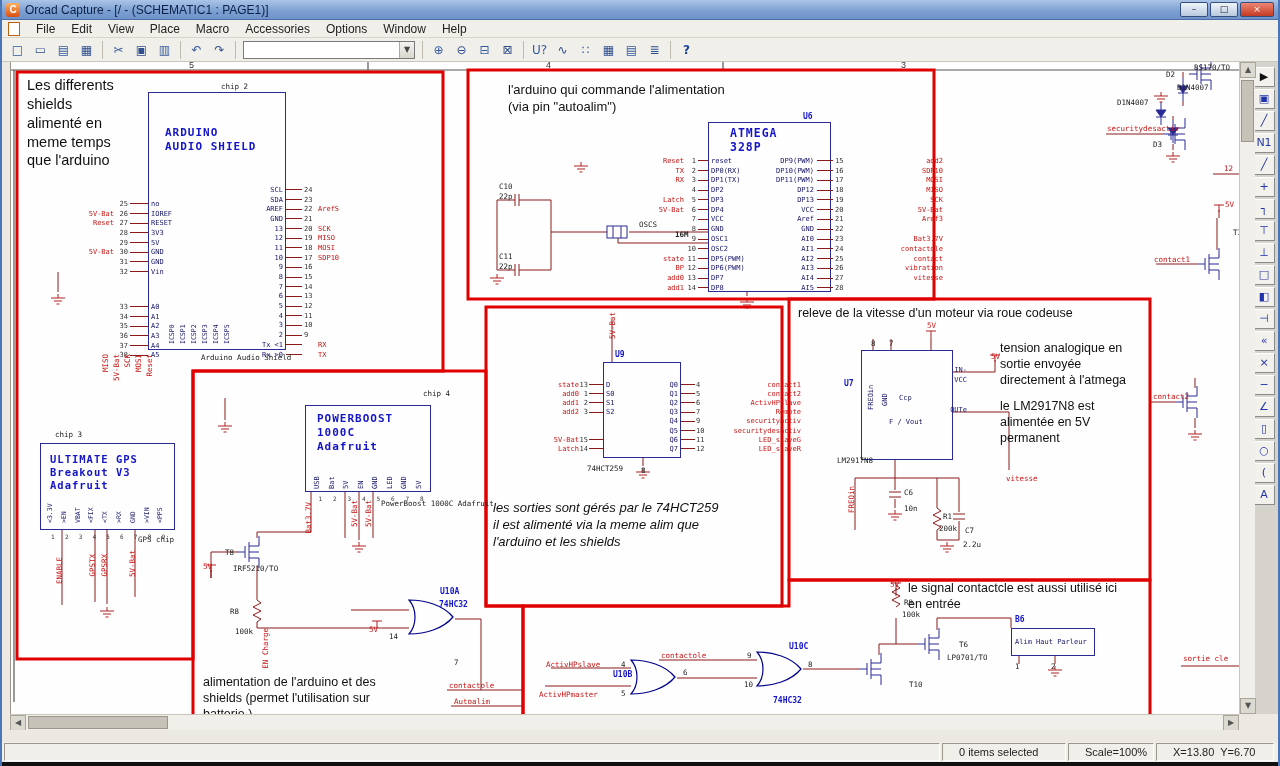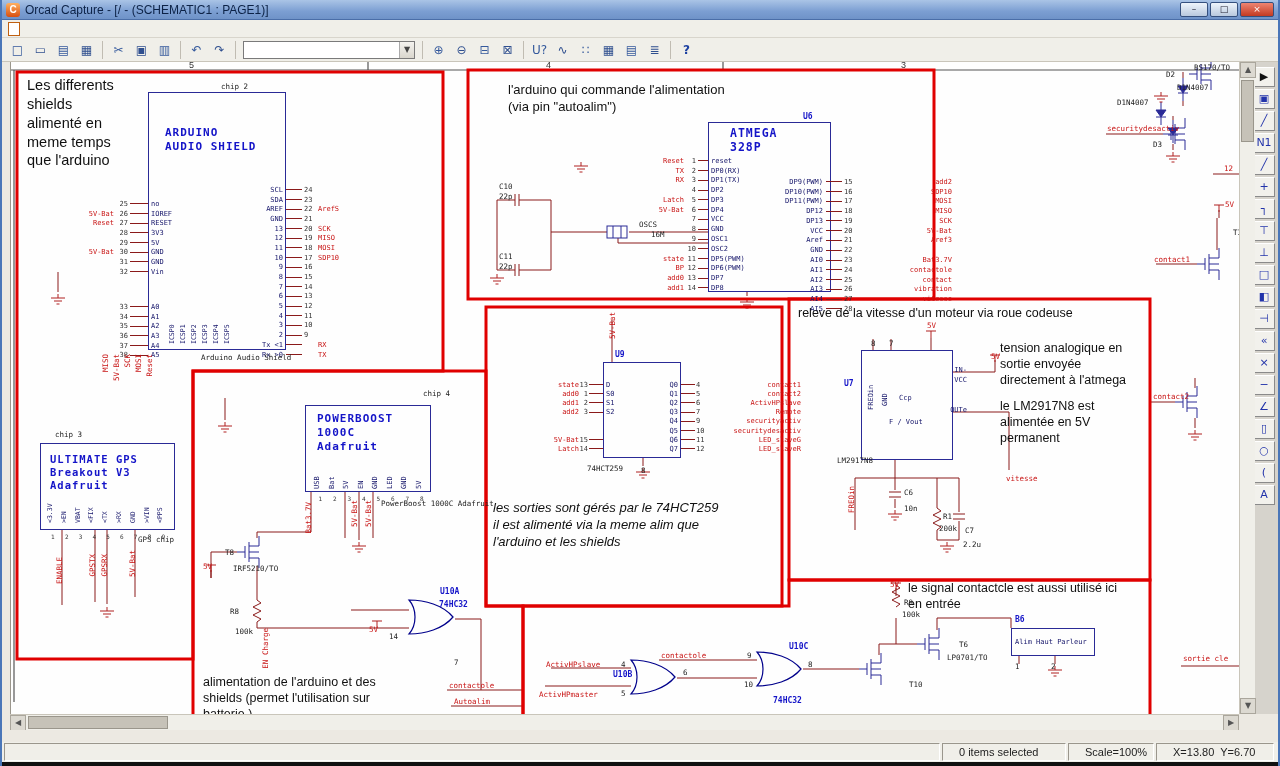--- a/index.html
+++ b/index.html
@@ -100,21 +100,21 @@
 
   #u6{left:641px;top:60px;width:330px;height:180px;}
   #u6 .box{left:56px;top:0;width:123px;height:170px;}
   #u6 .title{left:78px;top:4px;font-size:11.5px;}
   #u6 .prow{height:9.77px;}
   #u6 .pl{left:0;top:34px;}
   #u6 .pl .pl{width:32px;}
   #u6 .pl .pn{width:14px;text-align:right;padding-right:2px;}
   #u6 .pl .ps{width:10px;}
   #u6 .pl .pm{width:52px;padding-left:3px;}
-  #u6 .pr{left:126px;top:34px;margin-top:21px;}
+  #u6 .pr{left:117px;top:34px;}
   #u6 .pr .pm{width:48px;text-align:right;padding-right:3px;}
   #u6 .pr .ps{width:16px;}
   #u6 .pr .pn{width:14px;padding-left:2px;}
   #u6 .pr .pl{width:96px;padding-left:24px;}
 
   #u9{left:540px;top:300px;width:262px;height:112px;}
   #u9 .box{left:52px;top:0;width:78px;height:96px;}
   #u9 .prow{height:9.2px;}
   #u9 .pl{left:0;top:18px;}
   #u9 .pl .pl{width:28px;}
@@ -166,20 +166,32 @@
   <div id="titlebar">
     <div id="app-icon">C</div>
     <div id="titletext">Orcad Capture - [/ - (SCHEMATIC1 : PAGE1)]</div>
     <div class="winbtn">–</div>
     <div class="winbtn">□</div>
     <div class="winbtn" id="close-button">×</div>
   </div>
 
   <div id="menubar">
     <div id="doc-icon"></div>
+    <div style="display:flex">
+
+    <div class="menuitem">File</div>
+        <div class="menuitem">Edit</div>
+        <div class="menuitem">View</div>
+        <div class="menuitem">Place</div>
+        <div class="menuitem">Macro</div>
+        <div class="menuitem">Accessories</div>
+        <div class="menuitem">Options</div>
+        <div class="menuitem">Window</div>
+        <div class="menuitem">Help</div>
+      </div>
   </div>
 
   <div id="toolbar">
     <div style="display:flex">
         <button class="tbtn">□</button>
         <button class="tbtn">▭</button>
         <button class="tbtn">▤</button>
         <button class="tbtn">▦</button>
       </div>
     <div class="tsep"></div>
@@ -390,21 +402,21 @@
           <div class="lbl r" style="left: 358px; top: 563px;">5V</div>
           <div class="lbl k" style="left: 378px; top: 570px;">14</div>
           <div class="lbl k" style="left: 443px; top: 596px;">7</div>
           <div class="lbl r" style="left: 438px; top: 619px;">contactole</div>
           <div class="lbl r" style="left: 443px; top: 635px;">Autoalim</div>
           <div class="lbl k" style="left: 488px; top: 120px;">C10</div>
           <div class="lbl k" style="left: 488px; top: 130px;">22p</div>
           <div class="lbl k" style="left: 488px; top: 190px;">C11</div>
           <div class="lbl k" style="left: 488px; top: 200px;">22p</div>
           <div class="lbl k" style="left: 628px; top: 158px;">OSCS</div>
-          <div class="lbl k" style="left: 640px; top: 168px;">16M</div>
+          <div class="lbl k" style="left: 664px; top: 168px; font-weight: bold;">16M</div>
           <div class="lbl r rot" style="left: 597px; top: 250px;">5V-Bat</div>
           <div class="lbl b" style="left: 604px; top: 288px;">U9</div>
           <div class="lbl k" style="left: 576px; top: 402px;">74HCT259</div>
           <div class="lbl k" style="left: 630px; top: 404px;">8</div>
           <div class="lbl b" style="left: 792px; top: 50px;">U6</div>
           <div class="lbl b" style="left: 833px; top: 317px;">U7</div>
           <div class="lbl k" style="left: 826px; top: 394px;">LM2917N8</div>
           <div class="lbl k" style="left: 860px; top: 277px;">8</div>
           <div class="lbl k" style="left: 878px; top: 277px;">7</div>
           <div class="lbl r" style="left: 916px; top: 259px;">5V</div>

